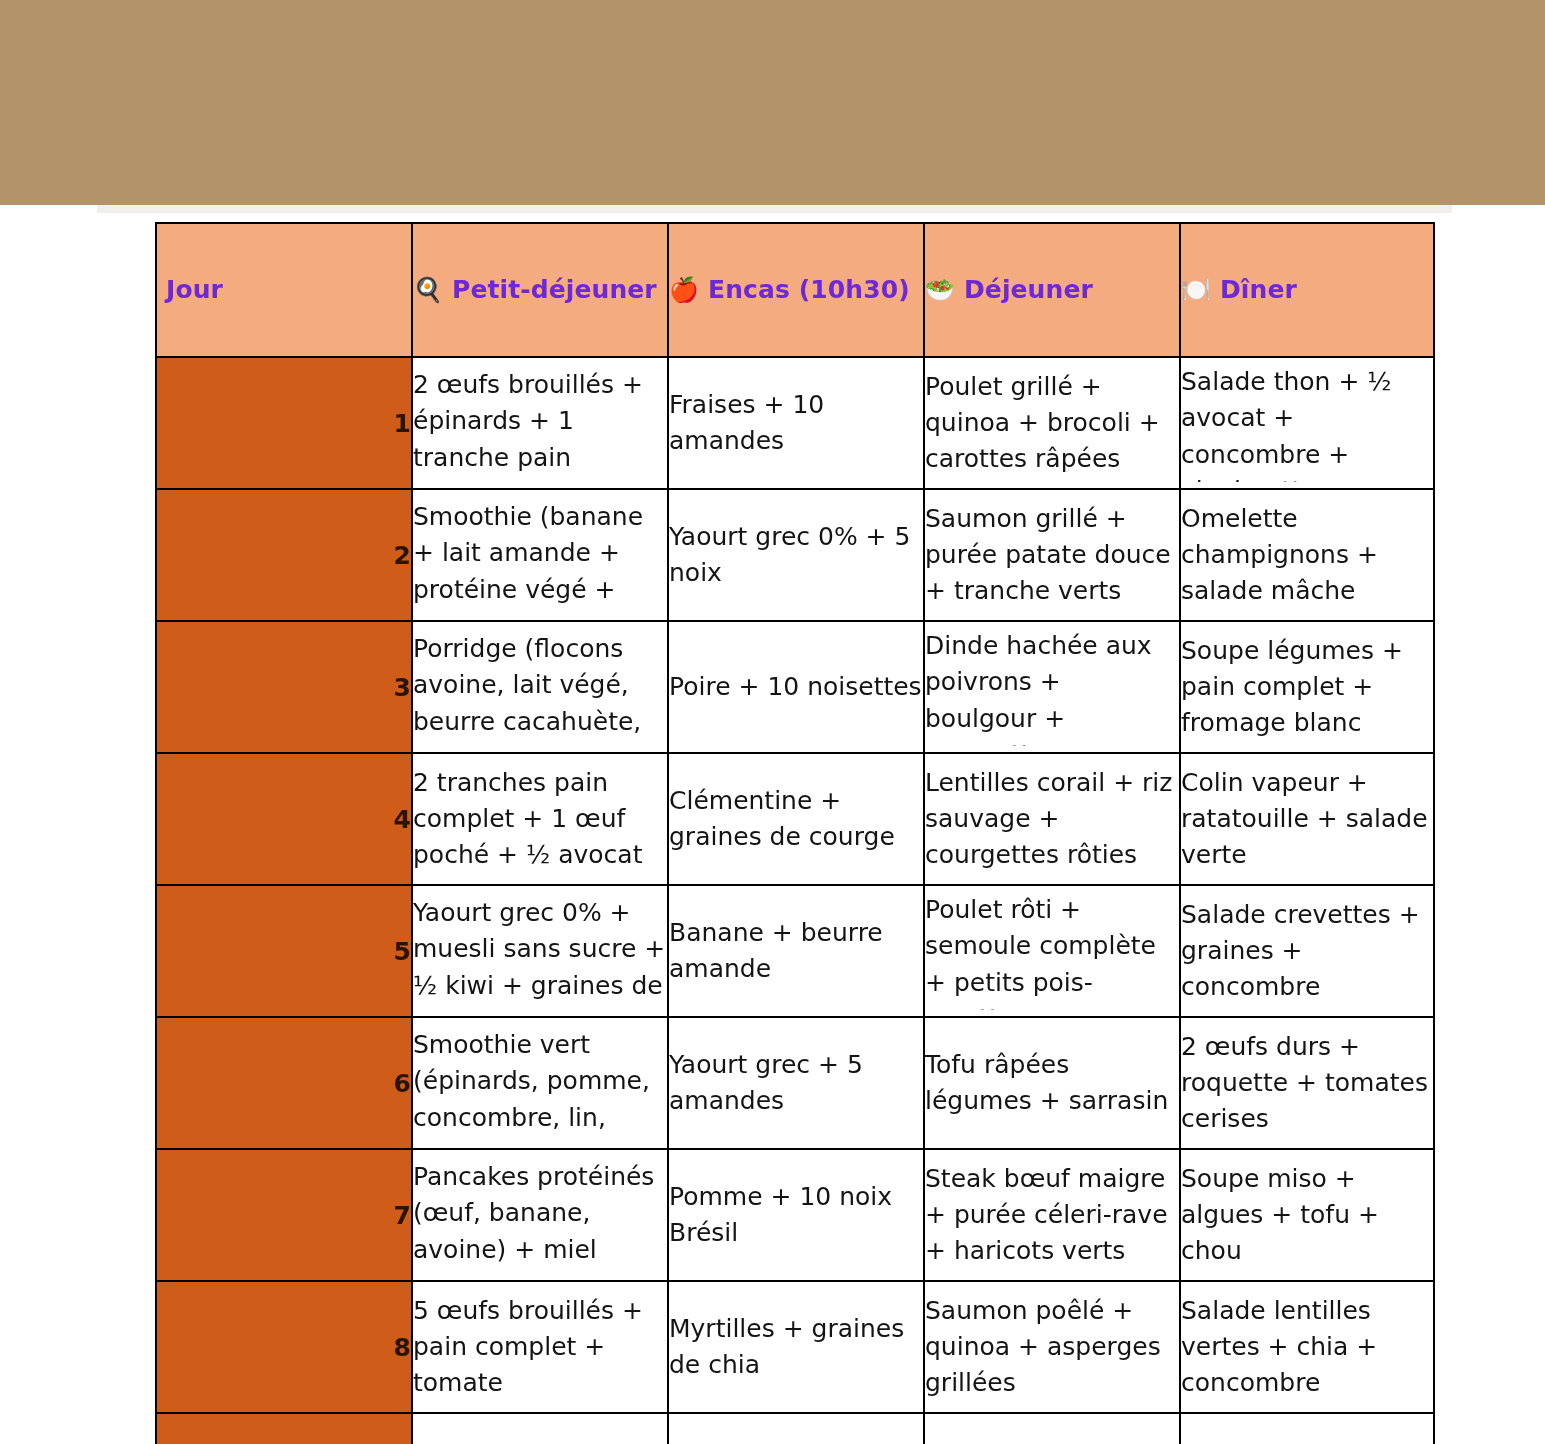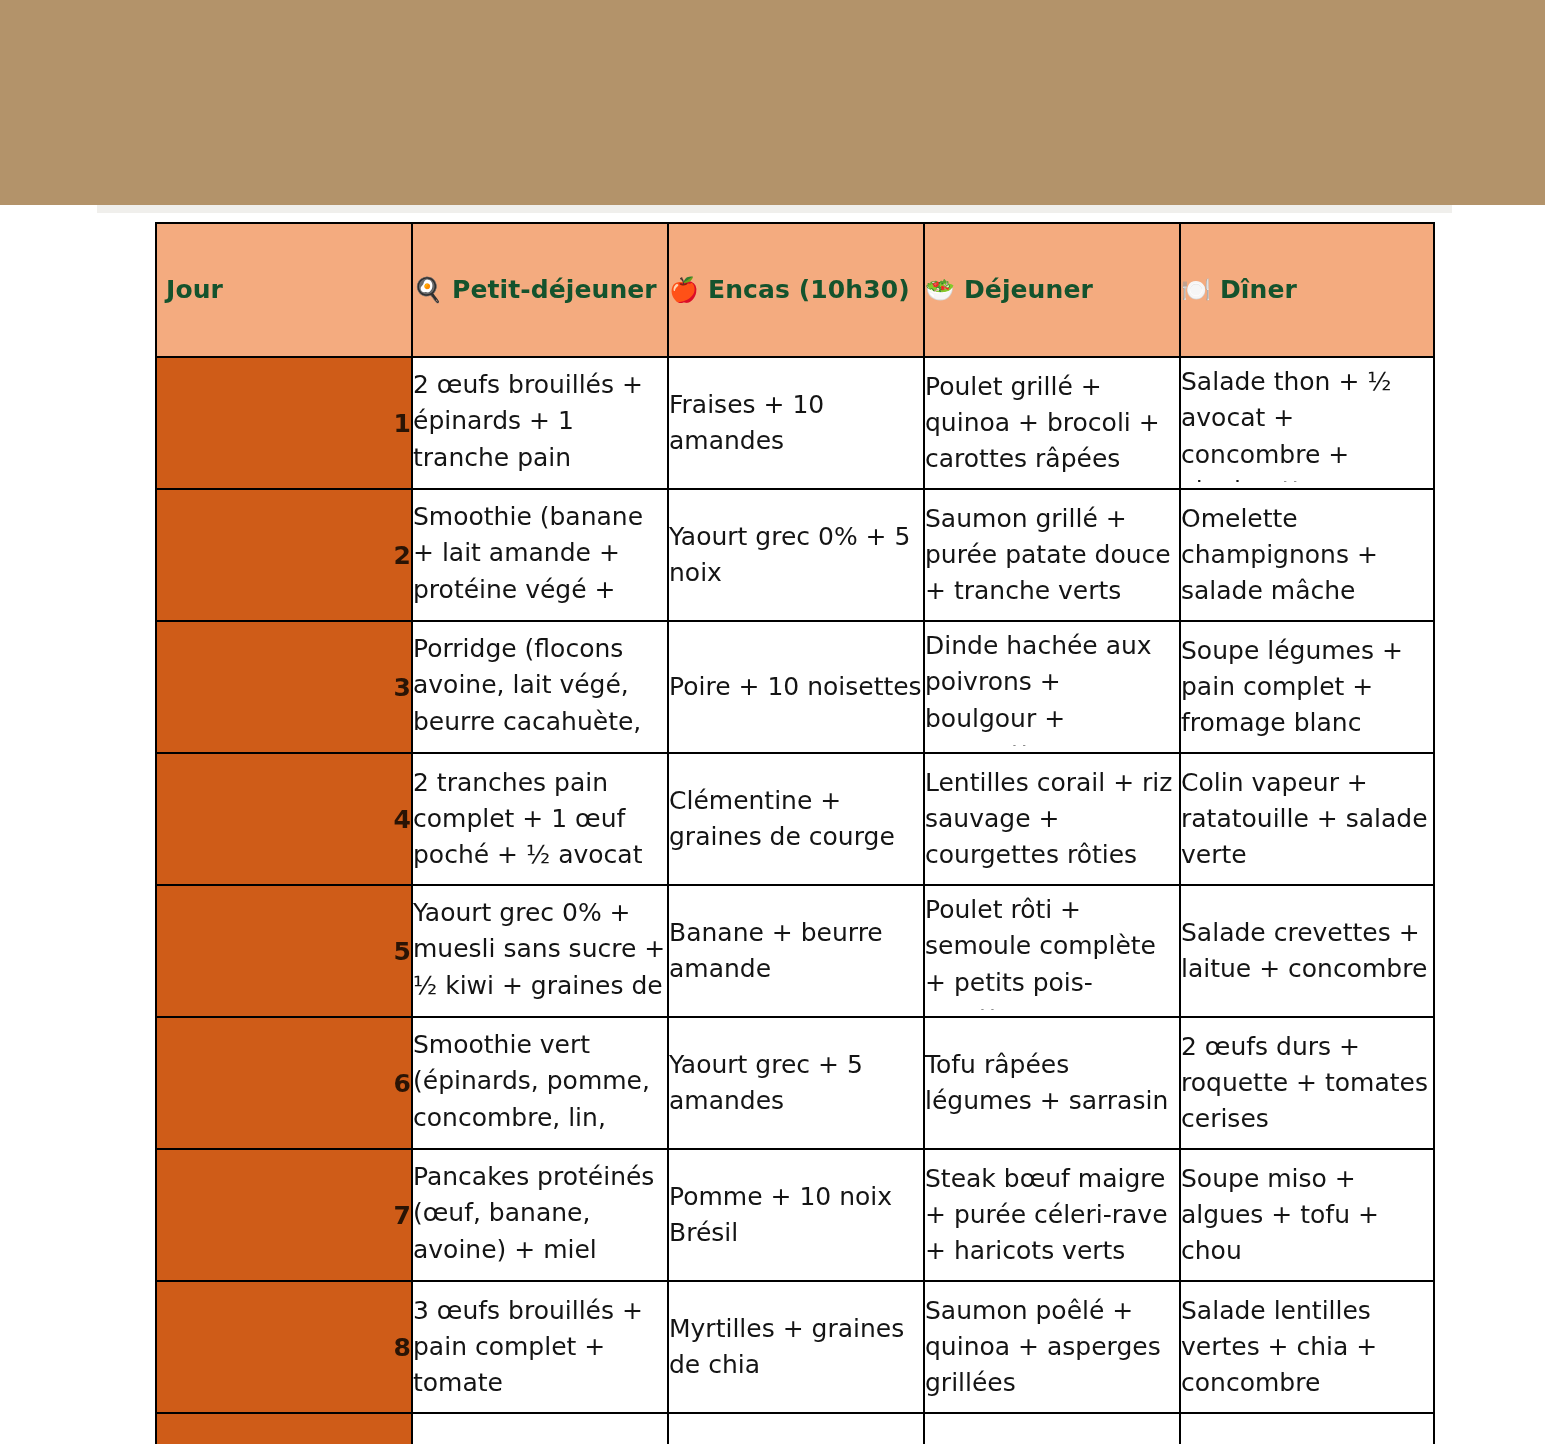--- a/index.html
+++ b/index.html
@@ -81,21 +81,21 @@
   col.c-lunch { width: 256px; }
   col.c-din   { width: 254px; }
 
   
   thead th {
     background: #f4ab7f;
     height: 134px;
     text-align: left;
     font-weight: bold;
     font-size: 25px;
-    color: #14532d;
+    color: #6d28d9;
     padding: 0 14px;
     letter-spacing: 0.1px;
   }
   thead th .hdr {
     display: flex;
     align-items: center;
     gap: 9px;
     line-height: 1.2;
   }
   thead th .hdr-icon {
@@ -264,21 +264,21 @@
         <td class="meal-cell tall">
             <span class="clip">Yaourt grec 0% + muesli sans sucre + ½ kiwi + graines de lin</span>
           </td>
         <td class="meal-cell">
             <span class="clip">Banane + beurre amande</span>
           </td>
         <td class="meal-cell">
             <span class="clip">Poulet rôti + semoule complète + petits pois-carottes</span>
           </td>
         <td class="meal-cell">
-            <span class="clip">Salade crevettes + laitue + concombre</span>
+            <span class="clip">Salade crevettes + graines + concombre</span>
           </td>
       </tr>
 
       <tr>
         <td class="day-cell">6</td>
         <td class="meal-cell tall">
             <span class="clip">Smoothie vert (épinards, pomme, concombre, lin, eau)</span>
           </td>
         <td class="meal-cell">
             <span class="clip">Yaourt grec + 5 amandes</span>
@@ -303,21 +303,21 @@
             <span class="clip">Steak bœuf maigre + purée céleri-rave + haricots verts</span>
           </td>
         <td class="meal-cell">
             <span class="clip">Soupe miso + algues + tofu + chou</span>
           </td>
       </tr>
 
       <tr>
         <td class="day-cell">8</td>
         <td class="meal-cell tall">
-            <span class="clip">3 œufs brouillés + pain complet + tomate</span>
+            <span class="clip">5 œufs brouillés + pain complet + tomate</span>
           </td>
         <td class="meal-cell">
             <span class="clip">Myrtilles + graines de chia</span>
           </td>
         <td class="meal-cell">
             <span class="clip">Saumon poêlé + quinoa + asperges grillées</span>
           </td>
         <td class="meal-cell">
             <span class="clip">Salade lentilles vertes + chia + concombre</span>
           </td>

